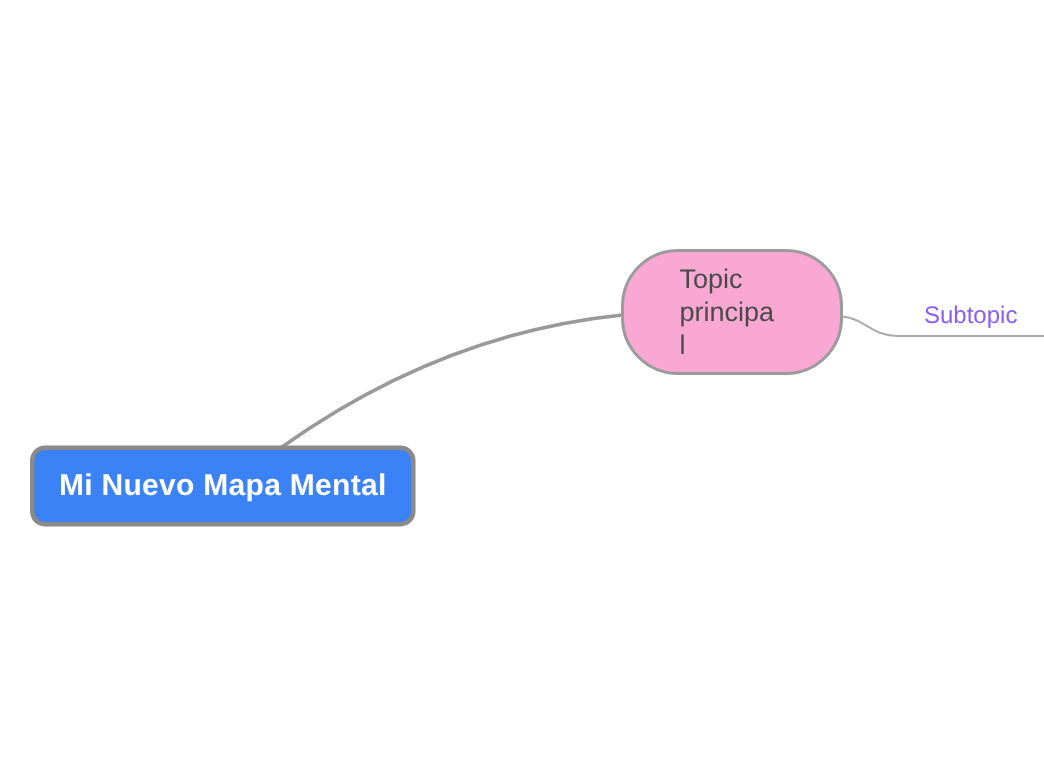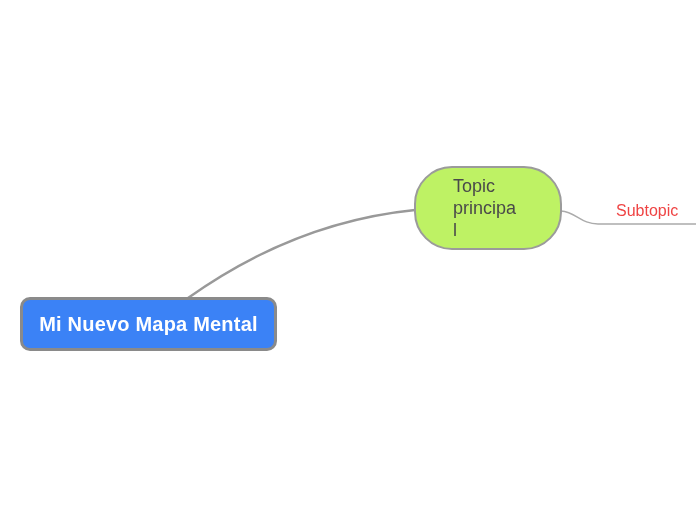--- a/index.html
+++ b/index.html
@@ -45,38 +45,38 @@
     font-size: 20px;
     font-weight: bold;
     letter-spacing: 0.2px;
     white-space: nowrap;
   }
   .topic-node {
     left: 414px;
     top: 166px;
     width: 148px;
     height: 84px;
-    background: #bef264;
+    background: #f9a8d4;
     border: 2px solid #9b9b9b;
     border-radius: 38px;
     display: flex;
     align-items: center;
   }
   .topic-text {
     padding-left: 37px;
     color: #4a4a4a;
     font-size: 18px;
     line-height: 22px;
     text-align: left;
   }
   .subtopic-node {
     left: 613px;
     top: 201px;
     padding: 0 3px;
-    color: #ef4444;
+    color: #8b5cf6;
     font-size: 16px;
     line-height: 19px;
     white-space: nowrap;
   }
 </style>
 </head>
 <body>
 
 <div class="canvas">
 

